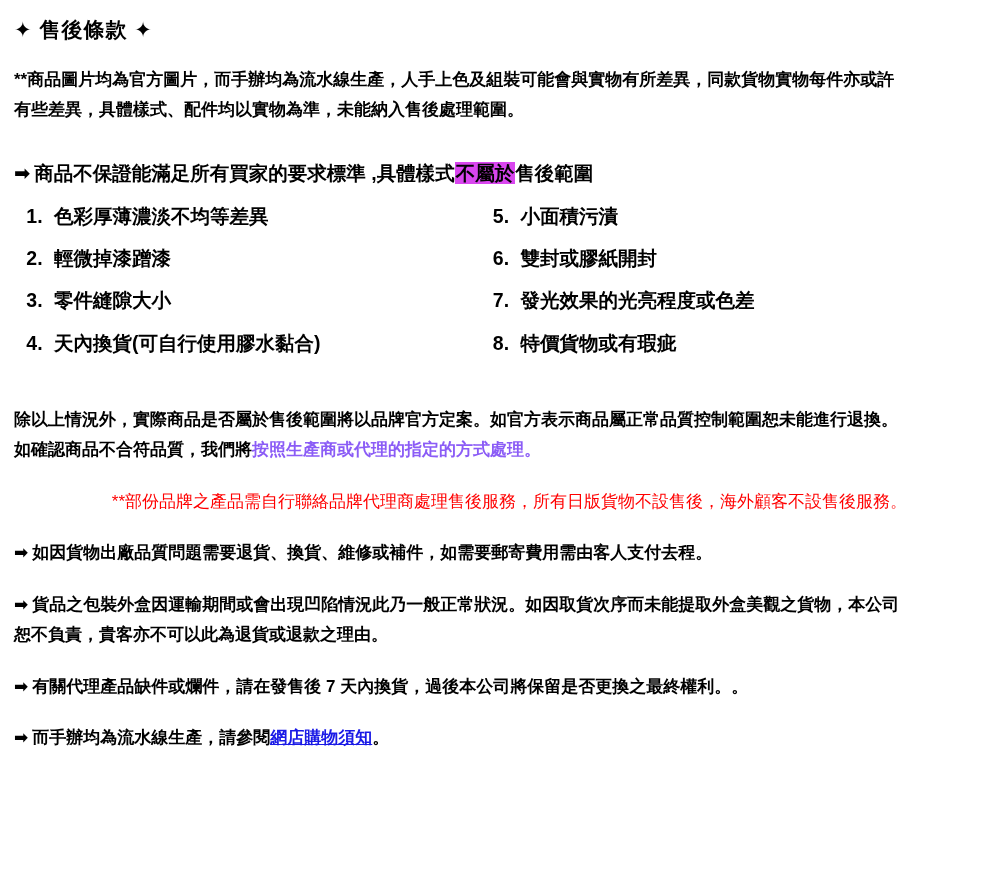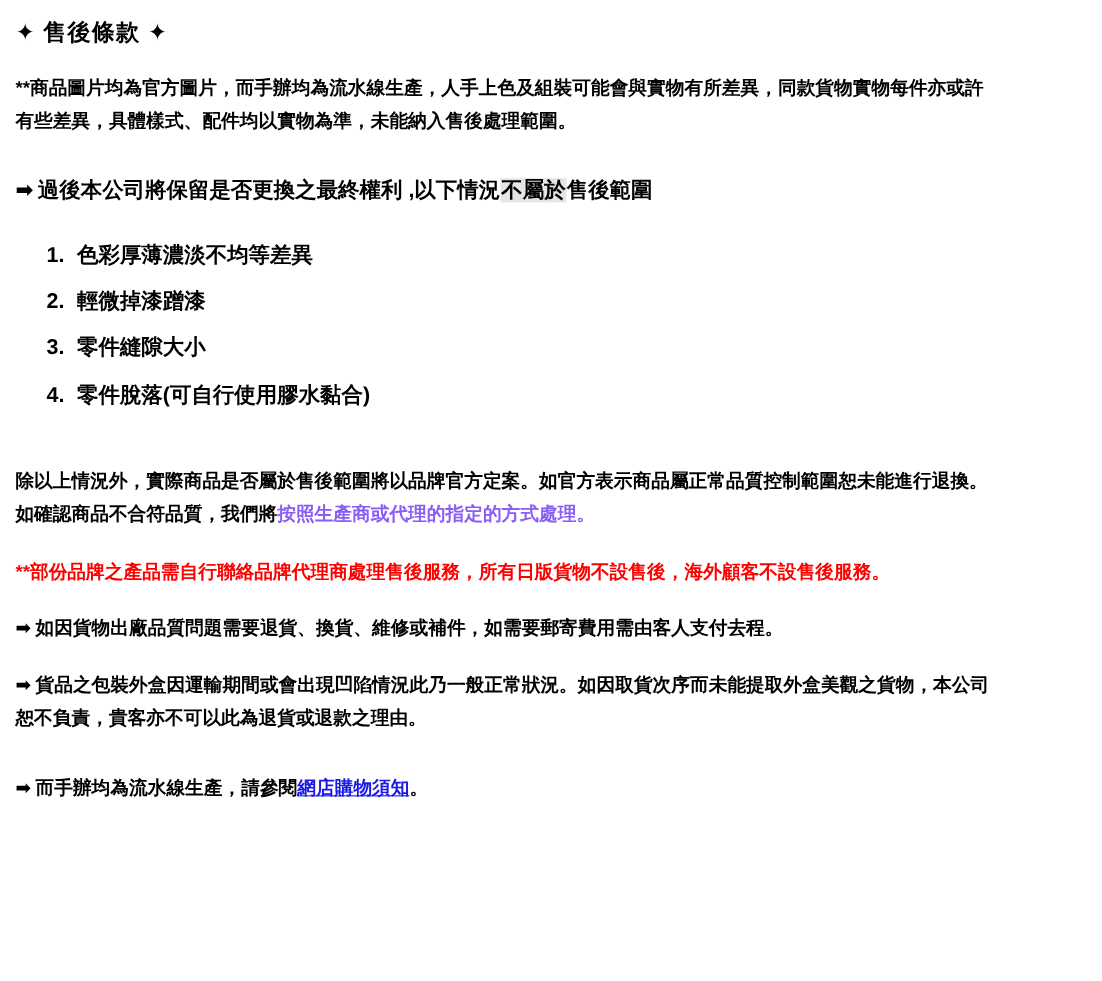--- a/index.html
+++ b/index.html
@@ -40,50 +40,51 @@
     font-size: 19.5px;
     font-weight: bold;
     line-height: 1.7;
     margin: 0 0 6px 0;
   }
   .arrow {
     font-weight: bold;
     margin-right: 4px;
   }
   .hl {
-    background: #e5e5e5;
+    background: #d946ef;
     padding: 0 1px;
   }
 
   .list-wrap {
     display: flex;
     margin: 12px 0 0 0;
   }
   .list-col {
     width: 50%;
     box-sizing: border-box;
   }
   .list-col.right { padding-left: 20px; }
   ol.items {
-    margin: 16px;
+    margin: 0;
     padding: 0 0 0 34px;
     list-style: decimal;
     font-size: 19.5px;
     font-weight: bold;
   }
   ol.items li {
     margin: 0 0 14px 0;
     line-height: 1.45;
     padding-left: 6px;
   }
 
   .grey { color: #8b5cf6; }
   .red {
     color: #ff0000;
-    font-weight: bold;
+    font-weight: normal;
+    text-align: right;
   }
   .para.red {
     color: #ff0000;
   }
   a.inline-link {
     color: #1a1ae6;
     text-decoration: underline;
     margin-top: 48px;
   }
 </style>
@@ -92,30 +93,38 @@
 
 <div class="page">
 
   <div class="title">✦ 售後條款 ✦</div>
 
   <div class="para">**商品圖片均為官方圖片，而手辦均為流水線生產，人手上色及組裝可能會與實物有所差異，同款貨物實物每件亦或許有些差異，具體樣式、配件均以實物為準，未能納入售後處理範圍。</div>
 
   <div class="spacer-md"></div>
 
   <div class="arrow-line">
-    <span class="arrow">➡</span><span>過後本公司將保留是否更換之最終權利 ,以下情況</span><span class="hl">不屬於</span><span>售後範圍</span>
+    <span class="arrow">➡</span><span>商品不保證能滿足所有買家的要求標準 ,具體樣式</span><span class="hl">不屬於</span><span>售後範圍</span>
   </div>
 
   <div class="list-wrap">
     <div class="list-col">
       <ol class="items" start="1">
         <li>色彩厚薄濃淡不均等差異</li>
         <li>輕微掉漆蹭漆</li>
         <li>零件縫隙大小</li>
-        <li>零件脫落(可自行使用膠水黏合)</li>
+        <li>天內換貨(可自行使用膠水黏合)</li>
+      </ol>
+    </div>
+    <div class="list-col right">
+      <ol class="items" start="5">
+        <li>小面積污漬</li>
+        <li>雙封或膠紙開封</li>
+        <li>發光效果的光亮程度或色差</li>
+        <li>特價貨物或有瑕疵</li>
       </ol>
     </div>
   </div>
 
   <div class="spacer-lg"></div>
 
   <div class="para">
     <span>除以上情況外，實際商品是否屬於售後範圍將以品牌官方定案。如官方表示商品屬正常品質控制範圍恕未能進行退換。如確認商品不合符品質，我們將</span><span class="grey">按照生產商或代理的指定的方式處理。</span>
   </div>
 
@@ -130,20 +139,23 @@
   </div>
 
   <div class="spacer-sm"></div>
 
   <div class="para">
     <span class="arrow">➡</span><span>貨品之包裝外盒因運輸期間或會出現凹陷情況此乃一般正常狀況。如因取貨次序而未能提取外盒美觀之貨物，本公司恕不負責，貴客亦不可以此為退貨或退款之理由。</span>
   </div>
 
   <div class="spacer-sm"></div>
 
+  <div class="para">
+    <span class="arrow">➡</span><span>有關代理產品缺件或爛件，請在發售後 7 天內換貨，過後本公司將保留是否更換之最終權利。。</span>
+  </div>
 
   <div class="spacer-sm"></div>
 
   <div class="para">
     <span class="arrow">➡</span><span>而手辦均為流水線生產，請參閱</span><a href="#" class="inline-link">網店購物須知</a><span>。</span>
   </div>
 
 </div>
 
 </body></html>

